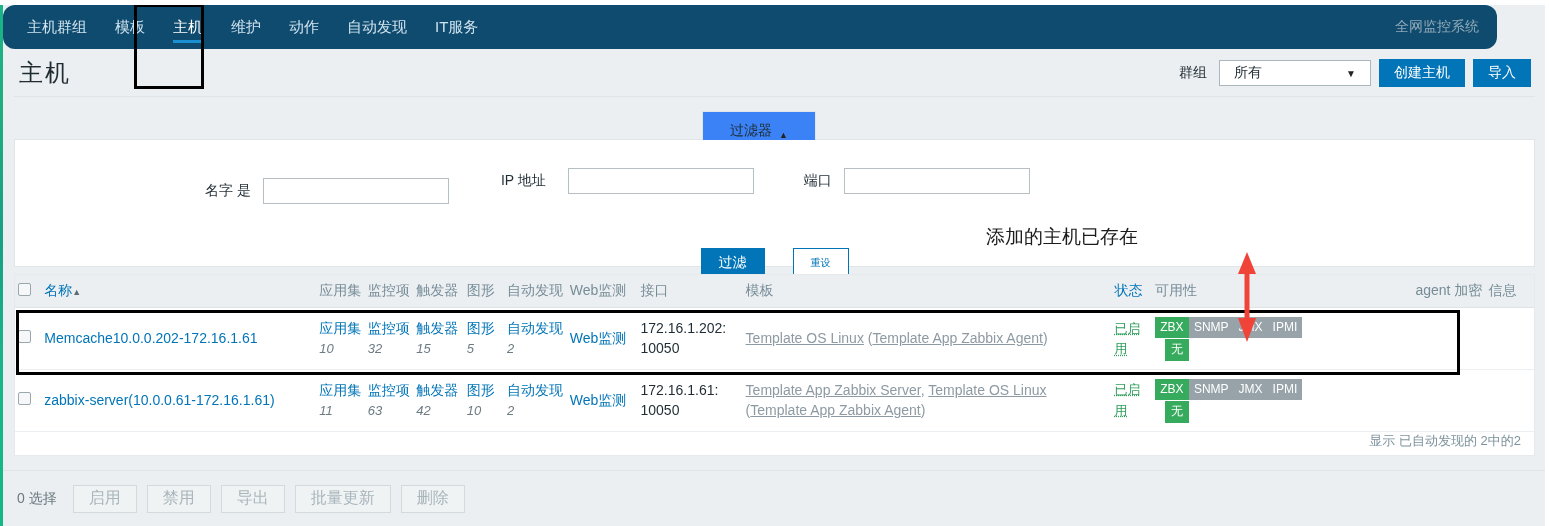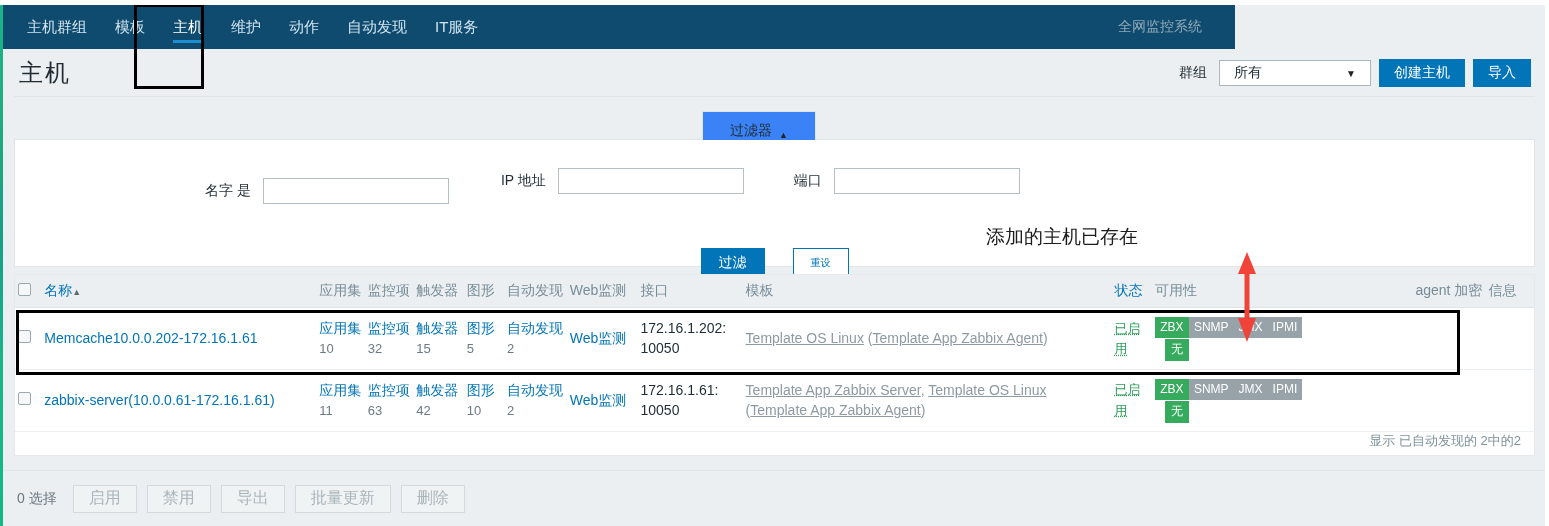--- a/index.html
+++ b/index.html
@@ -27,23 +27,23 @@
     background: #ffffff; z-index: 41;
   }
   .right-white {
     position: absolute; right: 0; top: 0; width: 4px; height: 526px;
     background: #ffffff; z-index: 41;
   }
 
   
   .navbar {
     position: absolute; left: 3px; top: 5px;
-    width: 1232px; height: 44px;
+    width: 1494px; height: 44px;
     background: #0f4b6e;
-    display: flex; align-items: center;
+    display: flex; align-items: center; border-radius: 12px;
   }
   .nav-items { display: flex; align-items: stretch; height: 44px; padding-left: 10px; }
   .nav-item {
     color: #cfe3ef;
     font-size: 15px;
     padding: 0 14px;
     display: flex; align-items: center;
     height: 44px;
     position: relative;
     white-space: nowrap;
@@ -60,21 +60,21 @@
     left: 134px; top: 4px;
     width: 70px; height: 85px;
     border: 3px solid #000;
     z-index: 35;
     pointer-events: none;
   }
   .nav-brand {
     margin-left: auto;
     color: #90a9b8;
     font-size: 14px;
-    padding-right: 33px;
+    padding-right: 18px;
     white-space: nowrap;
   }
 
   
   .page-header {
     position: absolute; left: 3px; top: 49px;
     width: 1542px; height: 48px;
     display: flex; align-items: center;
     background: #eceff1;
   }
@@ -198,21 +198,21 @@
     border-bottom: 1px solid #ebeff1;
     line-height: 1.45;
   }
   .chk {
     width: 13px; height: 13px;
     border: 1px solid #9aa7ad; background: #f5f7f8;
     border-radius: 2px; display: inline-block;
     cursor: pointer;
   }
   .lnk { color: #0275b8; text-decoration: none; cursor: pointer; }
-  .cnt { color: #6c7a82; font-size: 13px; }
+  .cnt { color: #6c7a82; font-size: 13px; font-style: italic; }
   .tpl-lnk {
     color: #8d9aa2; text-decoration: underline; cursor: pointer;
   }
   .tpl-paren { color: #8d9aa2; }
   .status-en {
     color: #2e9e5b; text-decoration: underline; text-decoration-style: dotted;
     cursor: pointer; font-size: 13px;
   }
   .avail { display: inline-flex; align-items: stretch; }
   .av {
@@ -323,21 +323,21 @@
     <span>过滤器</span>
     <span class="tri">▲</span>
   </div>
 
   <div class="filter-panel">
     <div class="filter-row">
       <div class="f-group" style="margin-left:190px;margin-top:20px;">
         <span class="f-label">名字 是</span>
         <input class="f-input" style="width: 186px; margin-left: 12px;" value="">
       </div>
-      <div class="f-group" style="margin-left:52px;">
+      <div class="f-group" style="margin-left:52px;gap:10px;">
         <span class="f-label">IP 地址</span>
         <input class="f-input" style="width: 186px; margin-left: 12px;" value="">
       </div>
       <div class="f-group" style="margin-left:50px;">
         <span class="f-label">端口</span>
         <input class="f-input" style="width: 186px; margin-left: 12px;" value="">
       </div>
     </div>
     <div class="filter-buttons">
       <div class="btn-filter">

